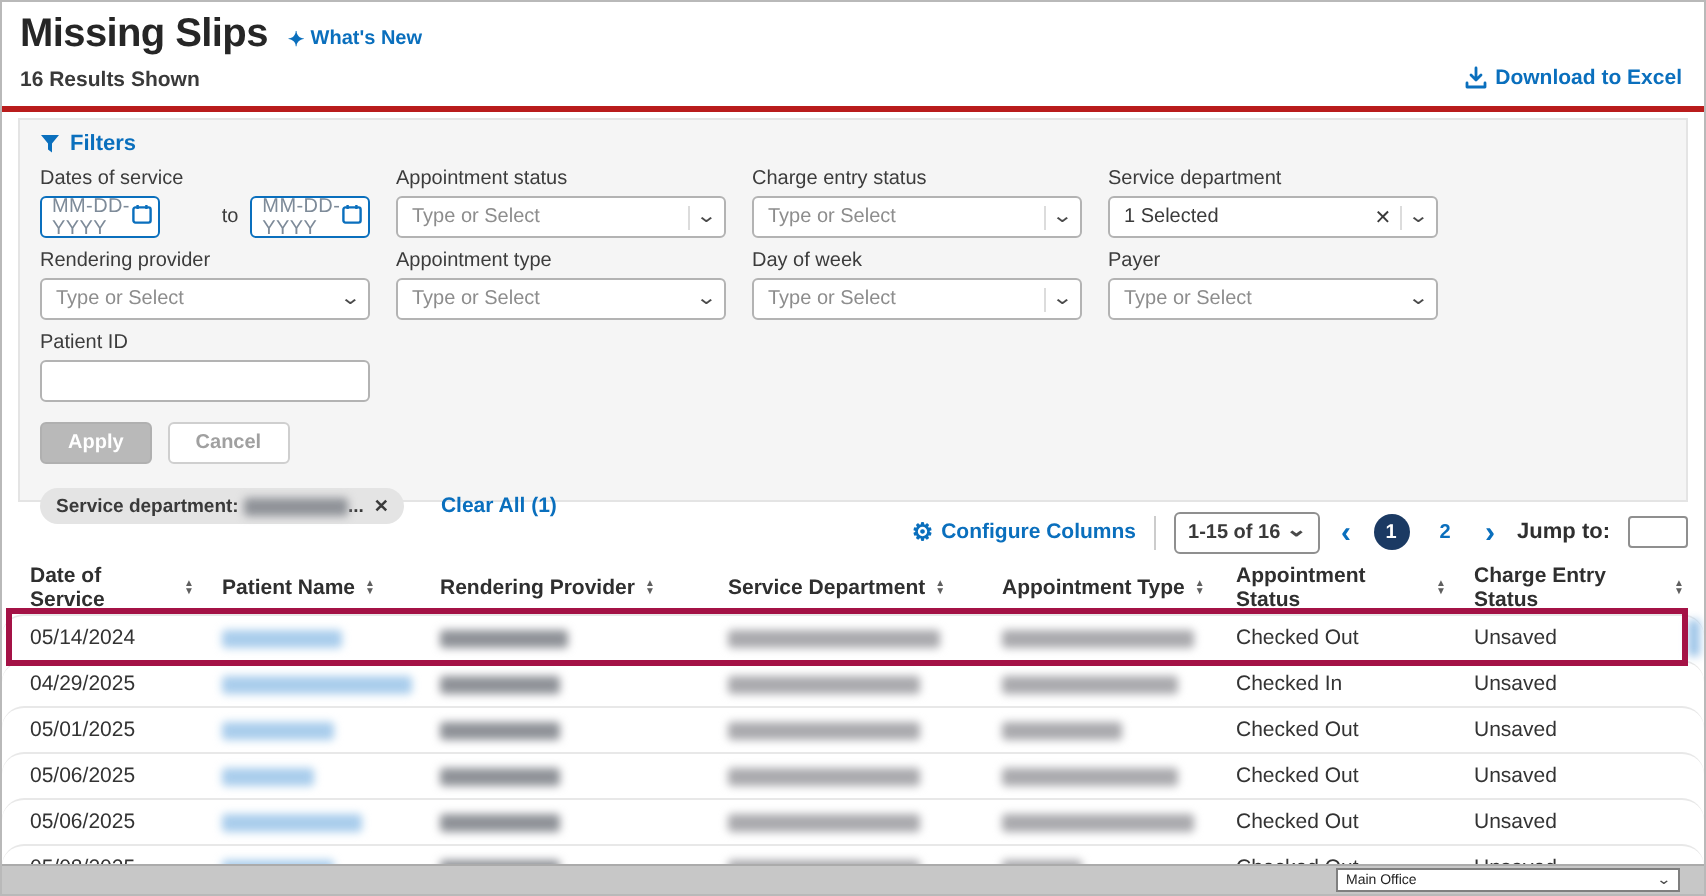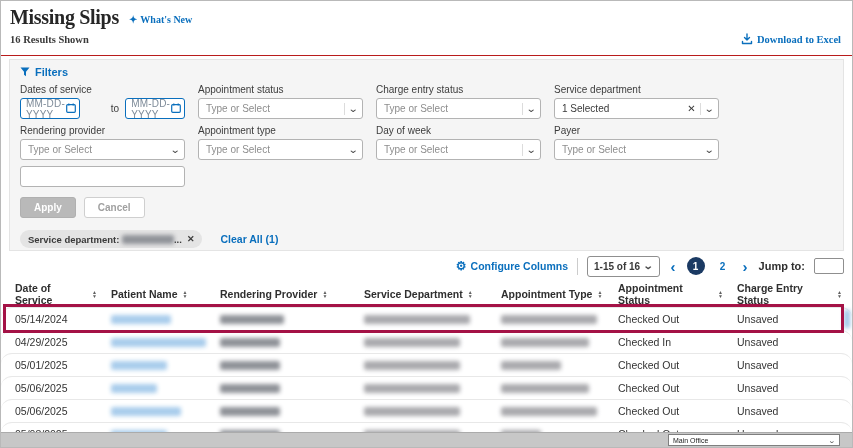--- a/index.html
+++ b/index.html
@@ -3,21 +3,21 @@
 <meta charset="utf-8">
 <style>
   * { margin:0; padding:0; box-sizing:border-box; }
   html,body { background:#e9e9e9; }
   .app {
     position:relative; width:853px; height:448px; background:#fff;
     border:1px solid #b9b9b9; overflow:hidden;
     font-family:"Liberation Sans", sans-serif; color:#333;
   }
   
-  .top { position:relative; height:55px; border-bottom:1px solid #b91c1c; padding:5px 10px 17px 9px;font-family:Liberation Serif, serif; }
+  .top { position:relative; height:55px; border-bottom:3px solid #b91c1c; padding:5px 10px 17px 9px; }
   .title-row { display:flex; align-items:center; }
   .page-title { font-size:20px; font-weight:bold; color:#262626; letter-spacing:-0.3px; }
   .whats-new { display:flex; align-items:center; margin-left:10px; margin-top:4px; color:#0a6fbd; font-size:10px; font-weight:bold; cursor:pointer; }
   .sparkle { font-size:10px; margin-right:3px; color:#0a6fbd; }
   .results { font-size:10.5px; font-weight:bold; color:#3a3a3a; margin-top:5px; }
   .dl-link { position:absolute; right:11px; top:32px; display:flex; align-items:center; color:#0a6fbd; font-size:10.5px; font-weight:bold; cursor:pointer; }
   .dl-icon { margin-right:4px; display:inline-flex; }
   
   .filter-panel { margin:3px 8px 0 8px; height:192px; background:#f5f5f5; border:1px solid #e4e4e4; padding:6px 10px; }
   .filters-title { display:flex; align-items:center; color:#0a6fbd; font-size:11px; font-weight:bold; cursor:pointer; }
@@ -203,20 +203,21 @@
           <span class="ph">Type or Select</span>
           <span class="sel-right">
               <span class="chev">⌄</span>
             </span>
         </div>
       </div>
     </div>
 
     <div class="frow">
       <div class="fgroup">
+        <div class="flabel">Patient ID</div>
         <input class="pid-input" type="text" style="">
       </div>
     </div>
 
     <div class="btn-row">
       <button class="btn btn-apply">Apply</button>
       <button class="btn btn-cancel">Cancel</button>
     </div>
 
     <div class="chip-row">

